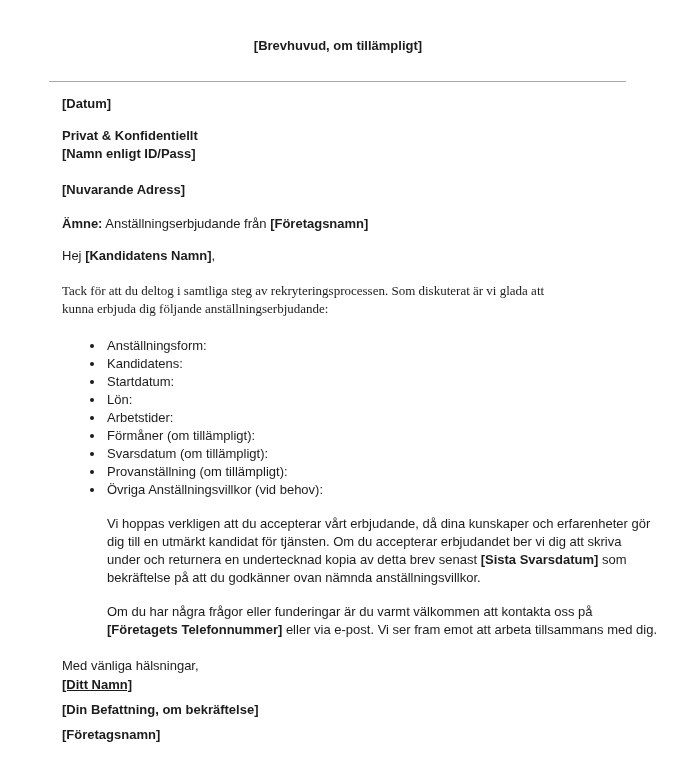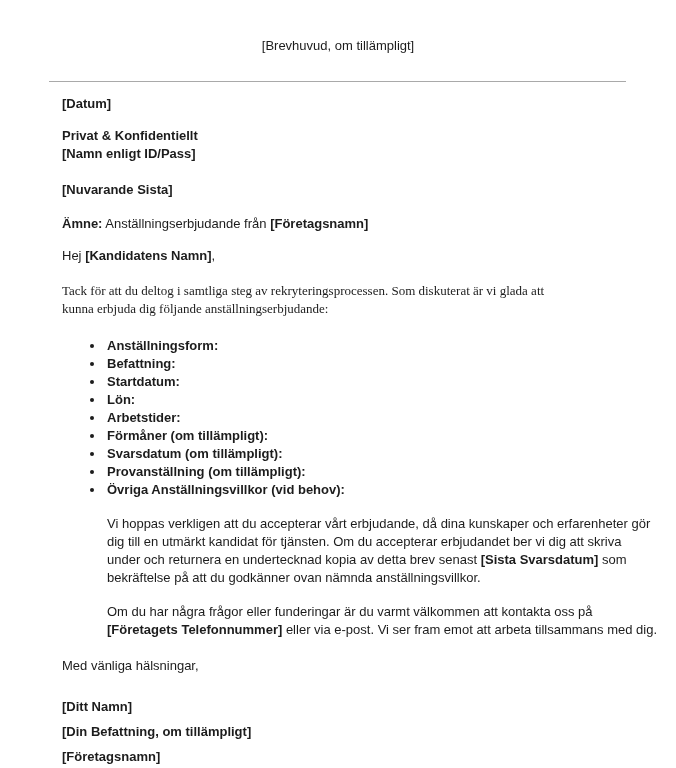--- a/index.html
+++ b/index.html
@@ -10,45 +10,44 @@
     width: 676px; height: 768px;
     overflow: hidden;
     font-family: "Liberation Sans", "DejaVu Sans", sans-serif;
     font-size: 13px;
     line-height: 18px;
     color: #1c1c1c;
   }
   .page { padding-top: 37px; }
   .letterhead {
     text-align: center;
-    font-weight: 400;
+    font-weight: 700;
   }
   hr.divider {
     border: none;
     border-top: 1.5px solid #a9a9a9;
     margin: 26px 50px 0 49px;
     height: 0;
   }
   .content { padding: 0 32px 0 62px; }
   p { margin: 0; }
   .bold { font-weight: 700; }
   .line { white-space: nowrap; }
   .mt7  { margin-top: 7px; }
-  .mt9  { margin-top: 23px; }
+  .mt9  { margin-top: 1px; text-decoration: underline; }
   .mt10 { margin-top: 16px; }
   .mt13 { margin-top: 13px; }
   .mt14 { margin-top: 14px; }
   .mt16 { margin-top: 16px; margin-left: 45px; }
   .mt17 { margin-top: 17px; font-family: Liberation Serif, serif; }
   .mt18 { margin-top: 18px; }
   ul.offer-list {
     margin: 19px 0 0 0;
     padding-left: 43px;
     list-style: disc outside;
-    font-weight: bold;
   }
   ul.offer-list li {
     line-height: 18px;
     padding-left: 2px;
   }
 </style>
 </head>
 <body>
 
 <div class="page">
@@ -59,34 +58,34 @@
 
   <div class="content">
 
     <p class="bold mt13">[Datum]</p>
 
     <div class="bold mt14">
       <div>Privat &amp; Konfidentiellt</div>
       <div>[Namn enligt ID/Pass]</div>
     </div>
 
-    <p class="bold mt18">[Nuvarande Sista]</p>
+    <p class="bold mt18">[Nuvarande Adress]</p>
 
     <p class="mt10 line"><strong>Ämne:</strong><span> Anställningserbjudande från </span><strong>[Företagsnamn]</strong></p>
 
     <p class="mt14 line"><span>Hej </span><strong>[Kandidatens Namn]</strong><span>,</span></p>
 
     <div class="mt17">
       <div class="line">Tack för att du deltog i samtliga steg av rekryteringsprocessen. Som diskuterat är vi glada att</div>
       <div class="line">kunna erbjuda dig följande anställningserbjudande:</div>
     </div>
 
     <ul class="offer-list">
       <li>Anställningsform:</li>
-      <li>Befattning:</li>
+      <li>Kandidatens:</li>
       <li>Startdatum:</li>
       <li>Lön:</li>
       <li>Arbetstider:</li>
       <li>Förmåner (om tillämpligt):</li>
       <li>Svarsdatum (om tillämpligt):</li>
       <li>Provanställning (om tillämpligt):</li>
       <li>Övriga Anställningsvillkor (vid behov):</li>
     </ul>
 
     <div class="mt16">
@@ -98,18 +97,18 @@
 
     <div class="mt16">
       <div class="line">Om du har några frågor eller funderingar är du varmt välkommen att kontakta oss på</div>
       <div class="line"><strong>[Företagets Telefonnummer]</strong><span> eller via e-post. Vi ser fram emot att arbeta tillsammans med dig.</span></div>
     </div>
 
     <p class="mt18">Med vänliga hälsningar,</p>
 
     <p class="bold mt9">[Ditt Namn]</p>
 
-    <p class="bold mt7">[Din Befattning, om tillämpligt]</p>
+    <p class="bold mt7">[Din Befattning, om bekräftelse]</p>
 
     <p class="bold mt7">[Företagsnamn]</p>
 
   </div>
 </div>
 
 </body></html>

